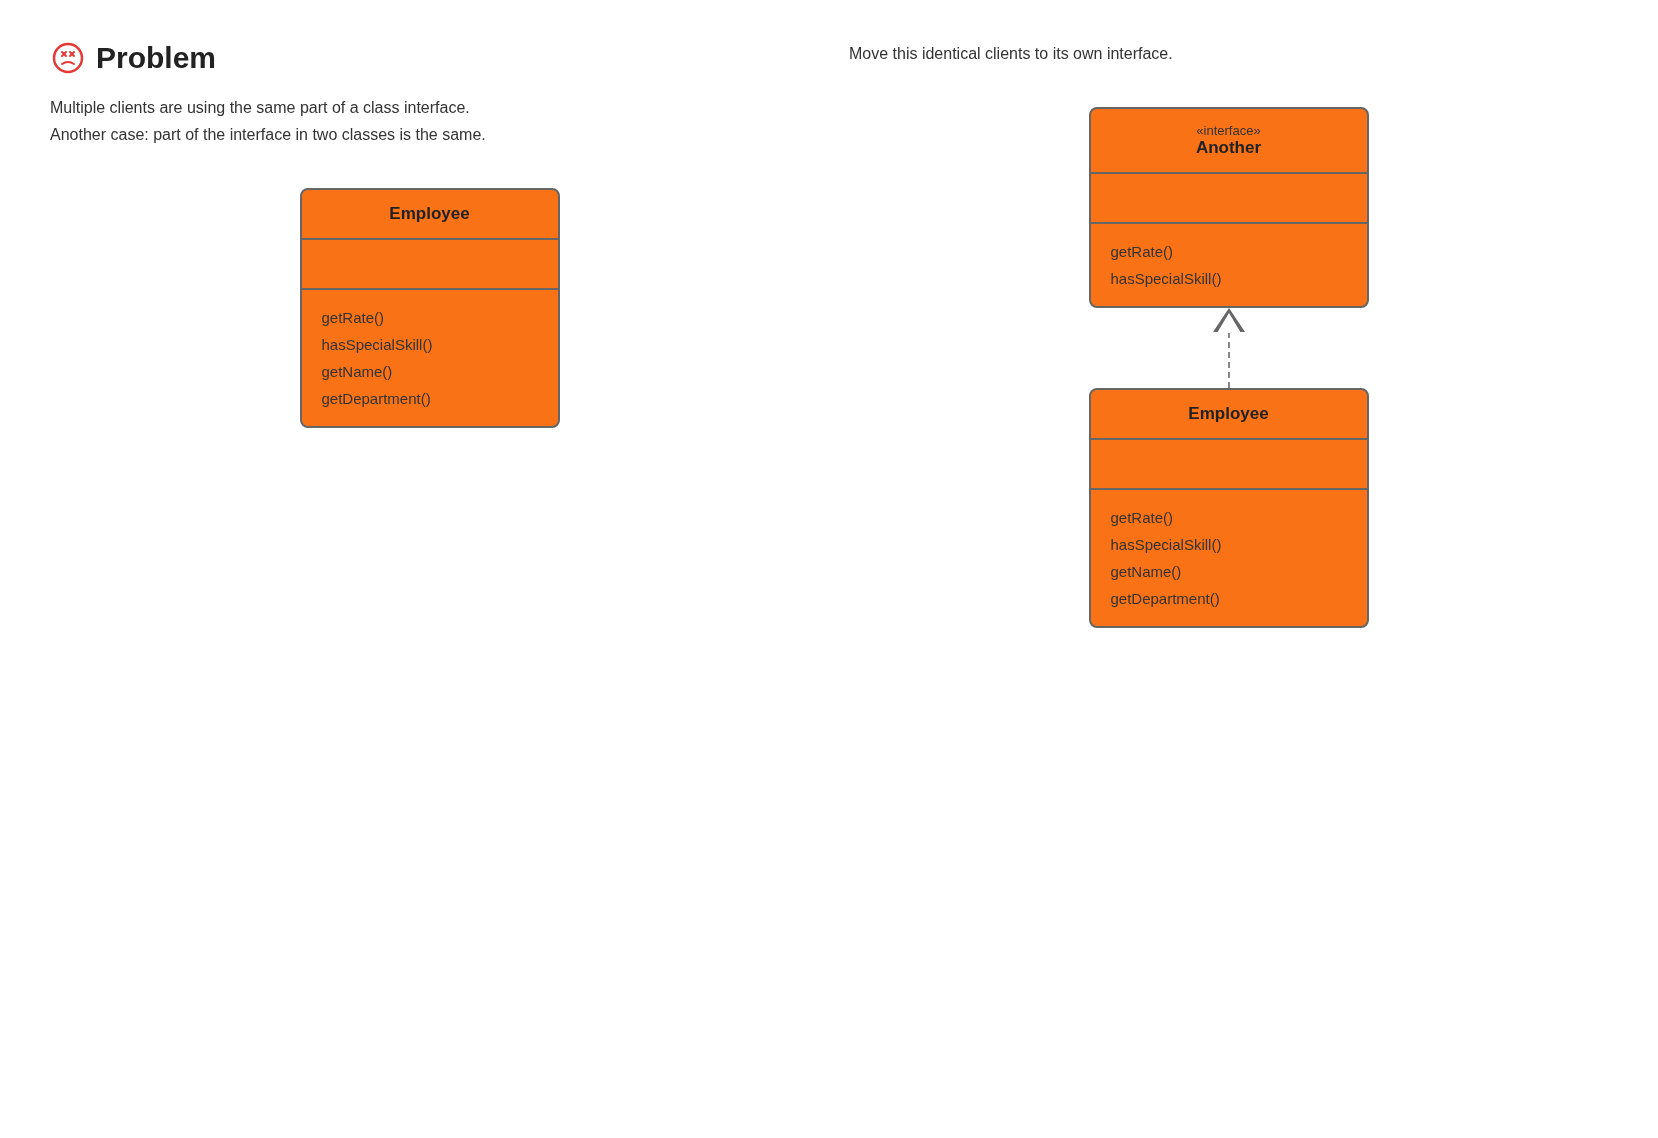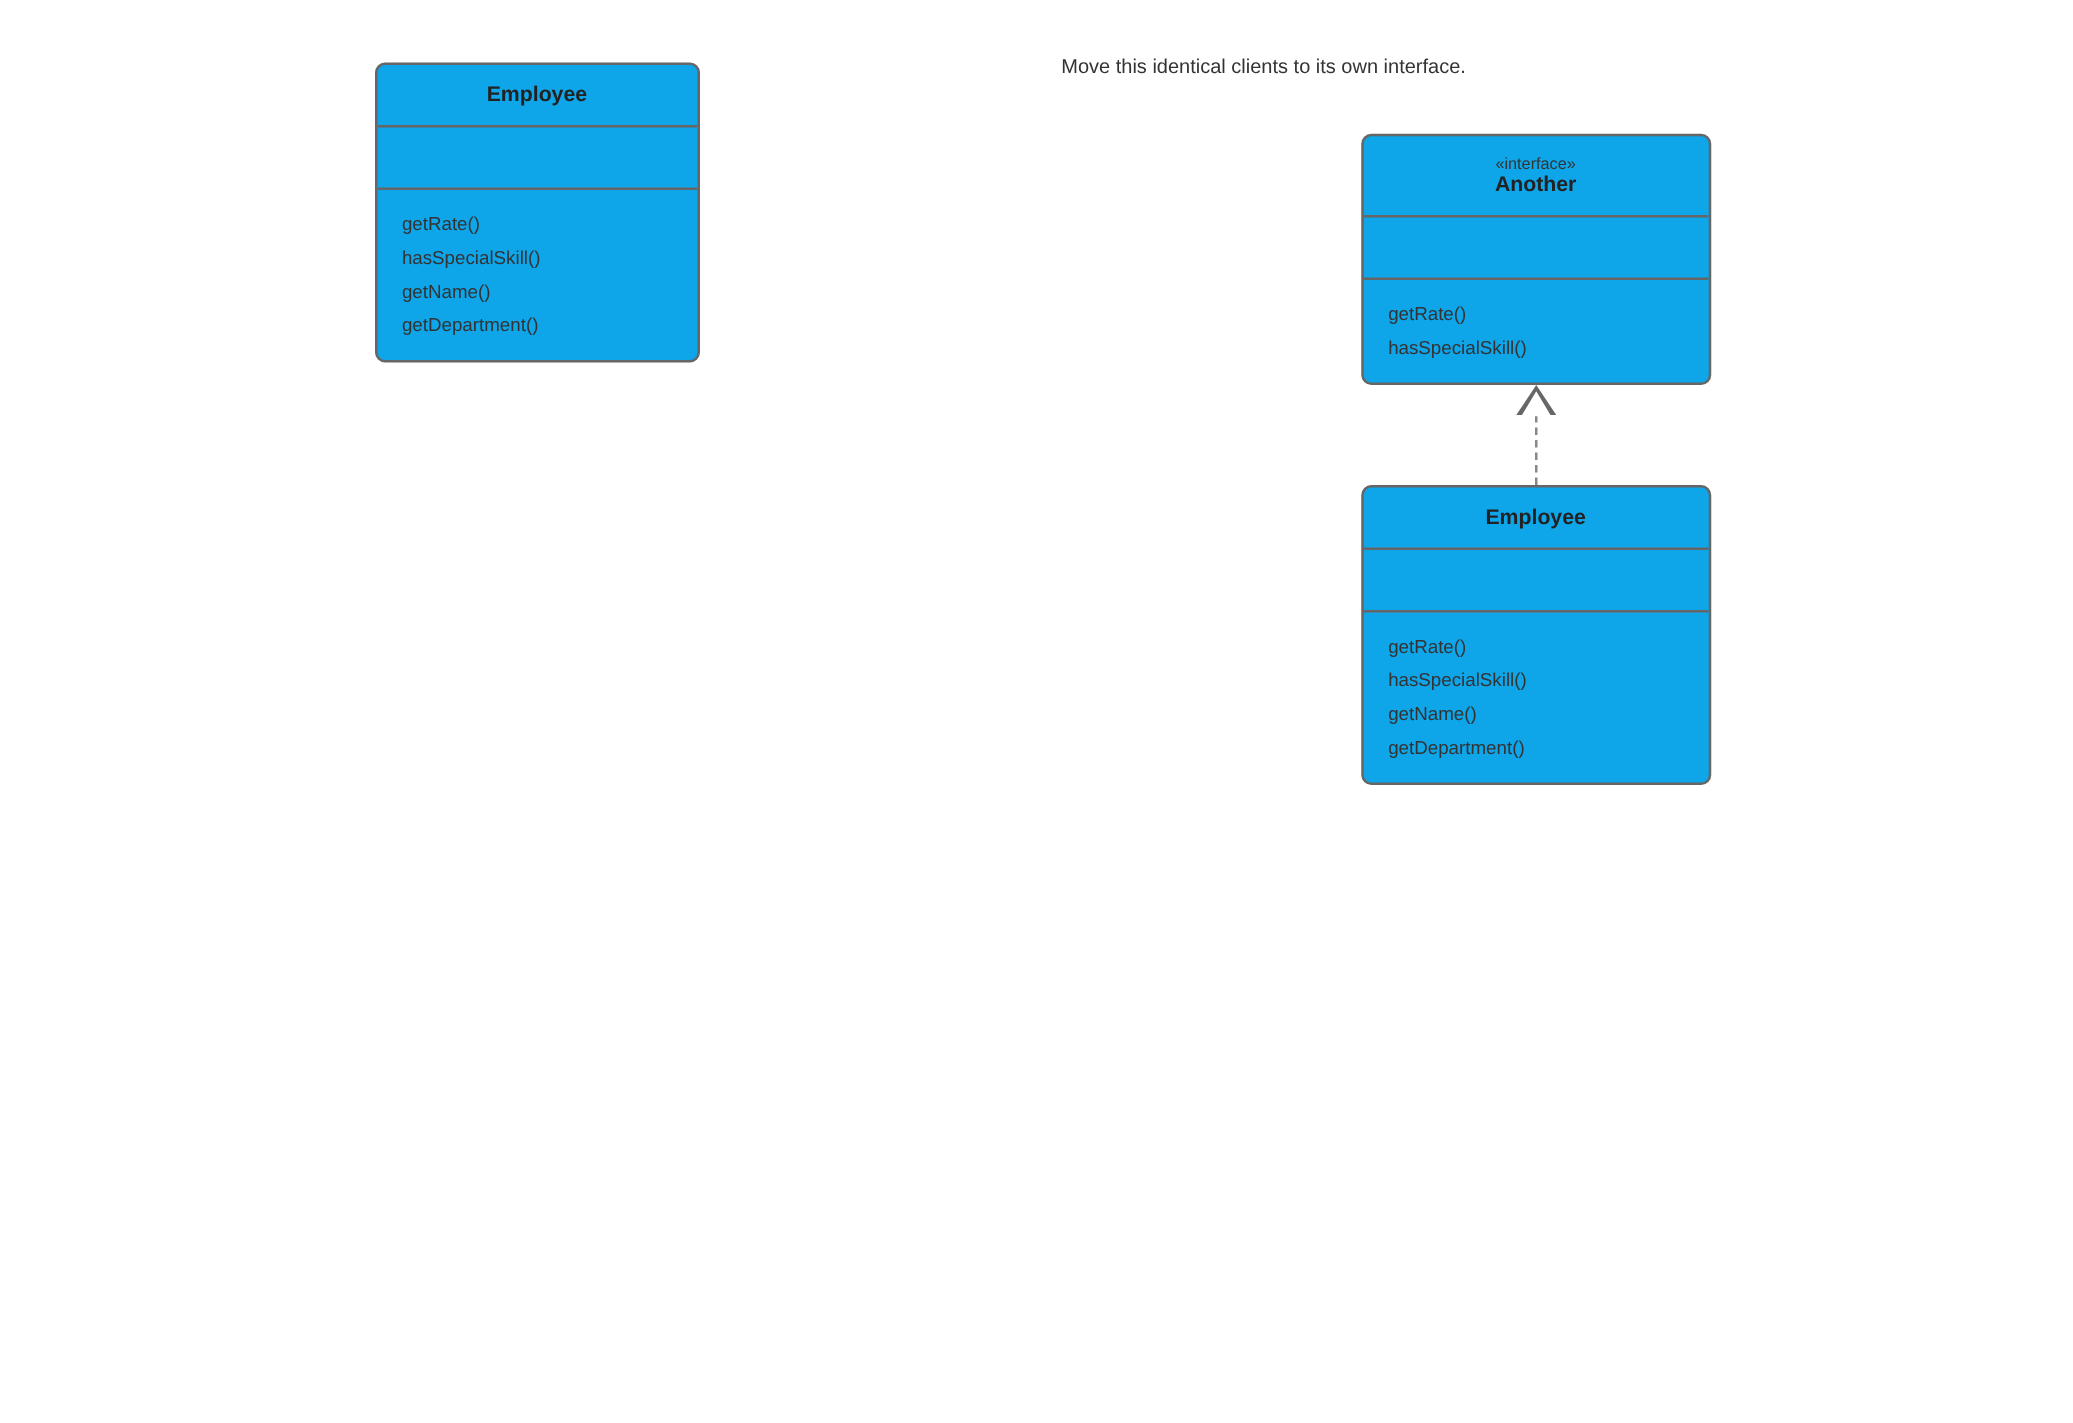--- a/index.html
+++ b/index.html
@@ -63,21 +63,21 @@
     .diagram-area {
       display: flex;
       justify-content: center;
       margin-top: 10px;
     }
     .uml-box {
       border: 2px solid #666;
       border-radius: 8px;
       min-width: 260px;
       overflow: hidden;
-      background: #0ea5e9;
+      background: #f97316;
     }
     .uml-header {
       padding: 14px 20px;
       text-align: center;
       border-bottom: 2px solid #666;
       font-family: Arial, sans-serif;
     }
     .uml-header .stereotype {
       font-size: 13px;
       font-weight: normal;
@@ -143,20 +143,37 @@
       border-left: 2px dashed #666;
       background: transparent;
     }
   </style>
 </head>
 <body>
 
 <div class="page-layout">
 
   <div class="column">
+    <div class="section-header">
+      <div class="icon-circle problem" style="border: none; padding: 0px;">
+          <svg width="32" height="32" viewBox="0 0 32 32">
+      <circle cx="16" cy="16" r="14" fill="none" stroke="#e53935" stroke-width="2.5"></circle>
+      <line x1="10" y1="10" x2="14" y2="14" stroke="#e53935" stroke-width="2" stroke-linecap="round"></line>
+      <line x1="14" y1="10" x2="10" y2="14" stroke="#e53935" stroke-width="2" stroke-linecap="round"></line>
+      <line x1="18" y1="10" x2="22" y2="14" stroke="#e53935" stroke-width="2" stroke-linecap="round"></line>
+      <line x1="22" y1="10" x2="18" y2="14" stroke="#e53935" stroke-width="2" stroke-linecap="round"></line>
+      <path d="M10 22 Q16 18 22 22" fill="none" stroke="#e53935" stroke-width="2" stroke-linecap="round"></path>
+    </svg>
+        </div>
+      <h2 class="section-title">Problem</h2>
+    </div>
+    <p class="description">
+      <span>Multiple clients are using the same part of a class interface.</span><br>
+      <span>Another case: part of the interface in two classes is the same.</span>
+    </p>
 
     <div class="diagram-area">
       <div class="uml-box">
         <div class="uml-header">
           <span class="class-name">Employee</span>
         </div>
         <div class="uml-section">
         </div>
         <div class="uml-section">
           <div class="method">getRate()</div>

